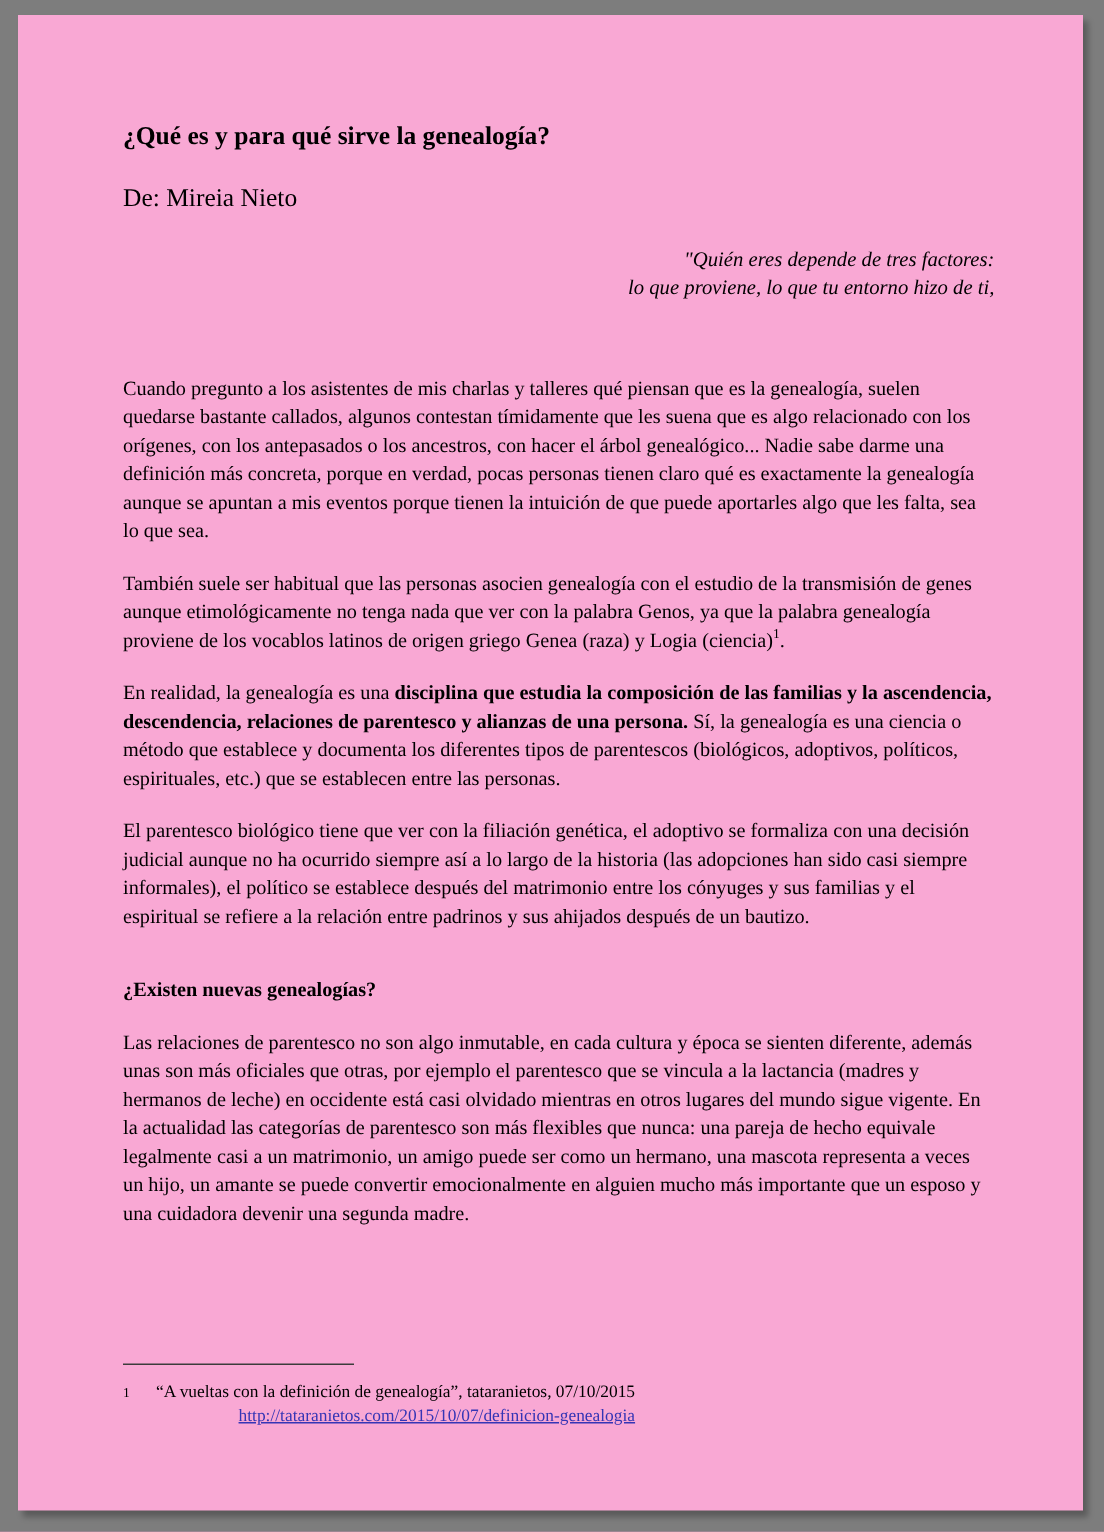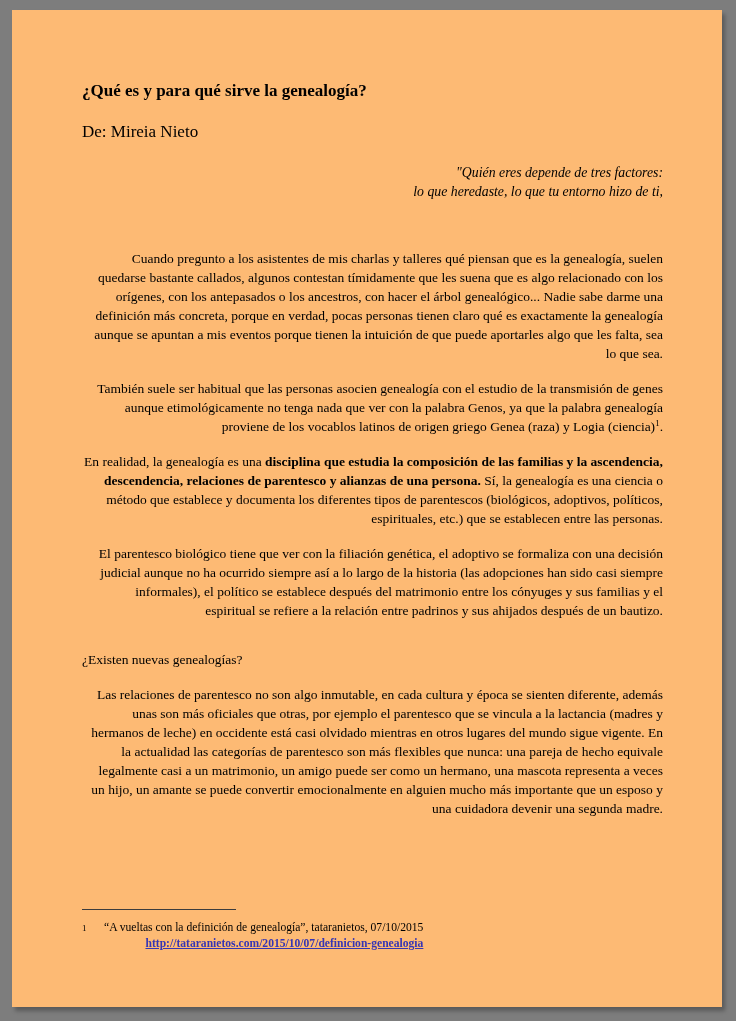--- a/index.html
+++ b/index.html
@@ -10,21 +10,21 @@
     height: 1021px;
     overflow: hidden;
     font-family: "Liberation Serif", "DejaVu Serif", serif;
   }
   .page {
     position: absolute;
     left: 12px;
     top: 10px;
     width: 710px;
     height: 997px;
-    background: #fdba74;
+    background: #f9a8d4;
     box-sizing: border-box;
     padding: 70px 59px 0 70px;
     color: #000000;
     box-shadow: 3px 4px 4px rgba(0,0,0,0.28);
   }
   .doc-title {
     font-size: 17px;
     line-height: 22px;
     font-weight: bold;
     margin: 0 0 19px 0;
@@ -38,26 +38,26 @@
     font-style: italic;
     text-align: right;
     font-size: 13.8px;
     line-height: 19px;
     margin: 0 0 48px 0;
   }
   .para {
     font-size: 13.5px;
     line-height: 19px;
     margin: 16px 0 15px 0;
-    text-align: right;
+    text-align: left;
   }
   .section-heading {
     font-size: 13.5px;
     line-height: 19px;
-    font-weight: normal;
+    font-weight: bold;
     margin: 30px 0 15px 0;
   }
   sup.fn-ref {
     font-size: 9px;
     line-height: 0;
   }
   .footnotes {
     position: absolute;
     left: 70px;
     right: 59px;
@@ -81,35 +81,34 @@
   }
   .fn-body {
     font-size: 11.6px;
     line-height: 15.5px;
     text-align: right;
   }
   .fn-link {
     color: #3535b5;
     text-decoration: underline;
     cursor: pointer;
-    font-weight: bold;
   }
 </style>
 </head>
 <body>
 
 <div class="page">
 
   <h1 class="doc-title">¿Qué es y para qué sirve la genealogía?</h1>
 
   <p class="byline">De: Mireia Nieto</p>
 
   <div class="quote">
     <div>"Quién eres depende de tres factores:</div>
-    <div>lo que heredaste, lo que tu entorno hizo de ti,</div>
+    <div>lo que proviene, lo que tu entorno hizo de ti,</div>
   </div>
 
   <p class="para">Cuando pregunto a los asistentes de mis charlas y talleres qué piensan que es la genealogía, suelen quedarse bastante callados, algunos contestan tímidamente que les suena que es algo relacionado con los orígenes, con los antepasados o los ancestros, con hacer el árbol genealógico... Nadie sabe darme una definición más concreta, porque en verdad, pocas personas tienen claro qué es exactamente la genealogía aunque se apuntan a mis eventos porque tienen la intuición de que puede aportarles algo que les falta, sea lo que sea.</p>
 
   <p class="para"><span>También suele ser habitual que las personas asocien genealogía con el estudio de la transmisión de genes aunque etimológicamente no tenga nada que ver con la palabra Genos, ya que la palabra genealogía proviene de los vocablos latinos de origen griego Genea (raza) y Logia (ciencia)</span><sup class="fn-ref">1</sup><span>.</span></p>
 
   <p class="para"><span>En realidad, la genealogía es una </span><b>disciplina que estudia la composición de las familias y la ascendencia, descendencia, relaciones de parentesco y alianzas de una persona.</b><span> Sí, la genealogía es una ciencia o método que establece y documenta los diferentes tipos de parentescos (biológicos, adoptivos, políticos, espirituales, etc.) que se establecen entre las personas.</span></p>
 
   <p class="para">El parentesco biológico tiene que ver con la filiación genética, el adoptivo se formaliza con una decisión judicial aunque no ha ocurrido siempre así a lo largo de la historia (las adopciones han sido casi siempre informales), el político se establece después del matrimonio entre los cónyuges y sus familias y el espiritual se refiere a la relación entre padrinos y sus ahijados después de un bautizo.</p>
 

